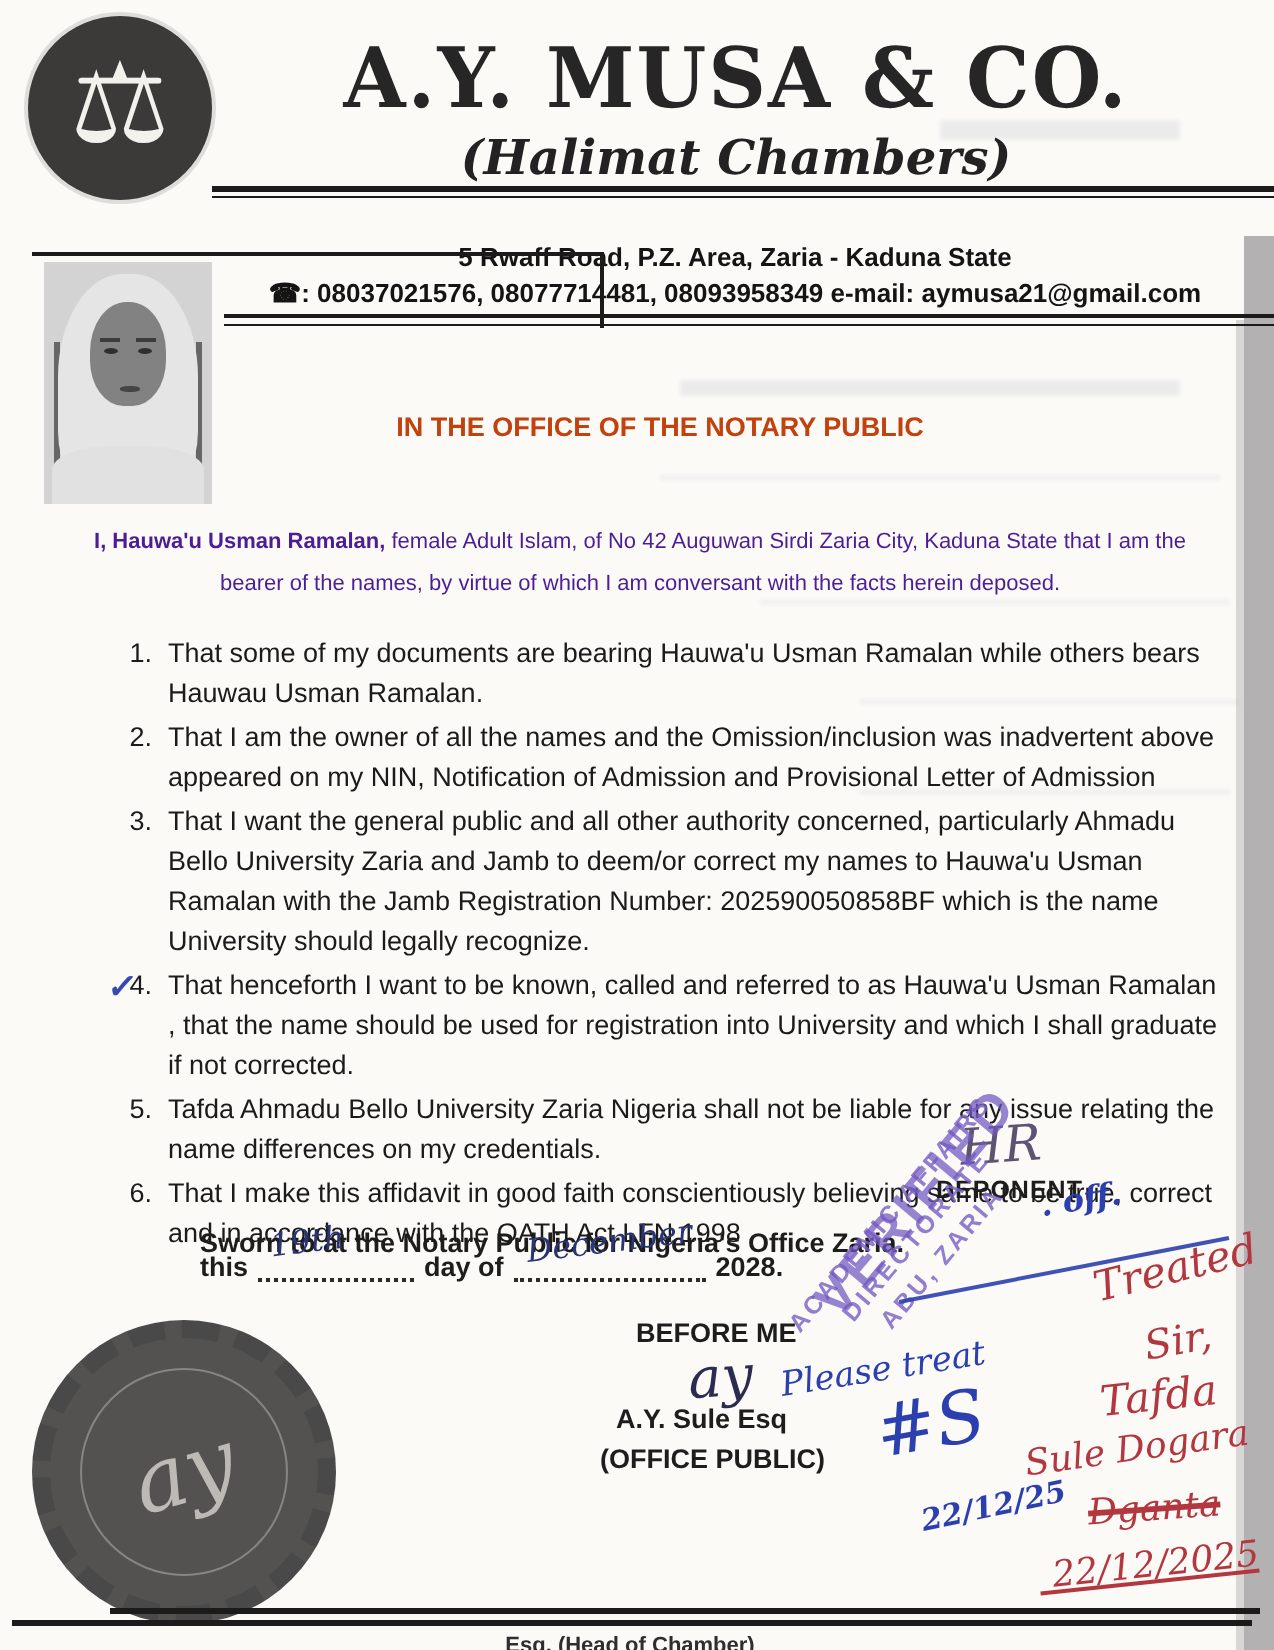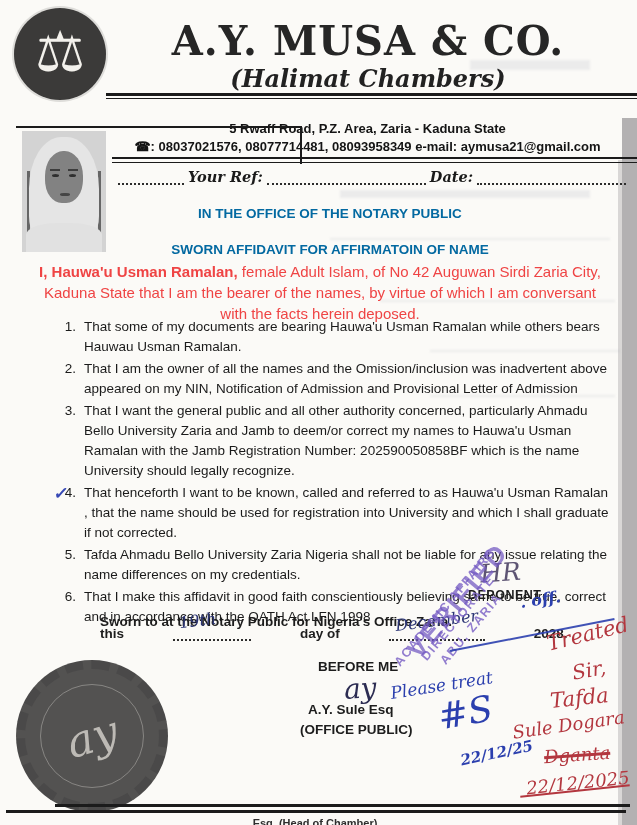--- a/index.html
+++ b/index.html
@@ -45,37 +45,37 @@
   .mouth{position:absolute;left:38px;top:62px;width:10px;height:3px;background:#4a403a;border-radius:40%;}
   .shoulder{position:absolute;left:4px;top:92px;width:76px;height:30px;background:#e8e6e2;border-radius:40% 40% 0 0;}
   .pbarL{position:absolute;left:5px;top:40px;width:3px;height:72px;background:#3d3d3d;opacity:.75;}
   .pbarR{position:absolute;left:76px;top:40px;width:3px;height:72px;background:#3d3d3d;opacity:.75;}
   
   .refrow{position:absolute;left:118px;top:168px;width:508px;display:flex;align-items:flex-end;
     font-family:"DejaVu Serif",serif;font-style:italic;font-weight:700;font-size:14.5px;color:#1a1a1a;}
   .dotline{border-bottom:2px dotted #2c2c2c;height:14px;}
   .refrow .lbl{padding:0 4px;white-space:nowrap;}
   
-  .h-center{position:absolute;left:40px;width:580px;text-align:center;font-weight:700;font-size:13.5px;color:#0369a1;}
+  .h-center{position:absolute;left:40px;width:580px;text-align:center;font-weight:700;font-size:13.5px;color:#c2410c;}
   .intro{position:absolute;left:34px;top:261px;width:572px;text-align:center;
-    font-size:15px;line-height:21px;color:#ef4444;}
+    font-size:11px;line-height:21px;color:#4c1d95;}
   .clauses{position:absolute;left:58px;top:317px;width:556px;}
   .clause{display:flex;margin-bottom:2px;font-size:13.5px;line-height:20px;color:#1b1b1b;}
   .clause .num{flex:0 0 18px;text-align:right;margin-right:8px;}
   .clause .txt{flex:1;}
   .clause4wrap{position:relative;}
   .check{position:absolute;left:-4px;top:1px;color:#3648b4;font-size:17px;font-weight:700;
     transform:skewX(-8deg);}
   
   .hand{font-family:"DejaVu Serif",serif;font-style:italic;}
   .hr-sig{position:absolute;left:480px;top:558px;font-size:25px;color:#5d5473;transform:rotate(-4deg);}
   .deponent{position:absolute;left:468px;top:588px;font-weight:700;font-size:12.5px;letter-spacing:.5px;}
   .sworn1{position:absolute;left:100px;top:603px;font-weight:700;font-size:13.5px;margin-top:11px;}
   .sworn2{position:absolute;left:100px;top:624px;display:flex;align-items:flex-end;
-    font-weight:700;font-size:13.5px;gap:44px;}
+    font-weight:700;font-size:13.5px;}
   .slot{position:relative;border-bottom:2px dotted #2c2c2c;height:15px;margin:0 5px;}
   .slot .ins{position:absolute;left:6px;top:-13px;font-size:16px;color:#2b3474;
     transform:rotate(-7deg);white-space:nowrap;font-weight:400;}
   
   .stamp{position:absolute;left:376px;top:548px;width:164px;height:140px;
     transform:rotate(-50deg);color:#7b62c6;text-align:center;
     display:flex;flex-direction:column;justify-content:center;gap:3px;
     font-weight:800;font-size:12.5px;letter-spacing:1.6px;opacity:.82;}
   .verified{position:absolute;left:368px;top:586px;width:180px;text-align:center;
     transform:rotate(-50deg);color:#7258c2;font-weight:900;font-size:27px;
@@ -147,30 +147,22 @@
     <div class="hijab"></div>
     <div class="shoulder"></div>
     <div class="face"></div>
     <div class="brow" style="left:28px;"></div>
     <div class="brow" style="left:46px;"></div>
     <div class="eye" style="left:30px;"></div>
     <div class="eye" style="left:47px;"></div>
     <div class="mouth"></div>
   </div>
 
-  <div class="refrow">
-    <span class="dotline" style="flex:0 0 66px;"></span>
-    <span class="lbl">Your Ref:</span>
-    <span class="dotline" style="flex:1 1 150px;"></span>
-    <span class="lbl">Date:</span>
-    <span class="dotline" style="flex:1 1 140px;"></span>
-  </div>
 
   <div class="h-center" style="top:206px;">IN THE OFFICE OF THE NOTARY PUBLIC</div>
-  <div class="h-center" style="top:242px;">SWORN AFFIDAVIT FOR AFFIRMATOIN OF NAME</div>
 
   <div class="intro">
     <b>I, Hauwa'u Usman Ramalan,</b><span> female Adult Islam, of No 42 Auguwan Sirdi Zaria City, Kaduna State that I am the bearer of the names, by virtue of which I am conversant with the facts herein deposed.</span>
   </div>
 
   <div class="clauses">
     <div class="clause">
       <span class="num">1.</span>
       <span class="txt">That some of my documents are bearing Hauwa'u Usman Ramalan while others bears Hauwau Usman Ramalan.</span>
     </div>

